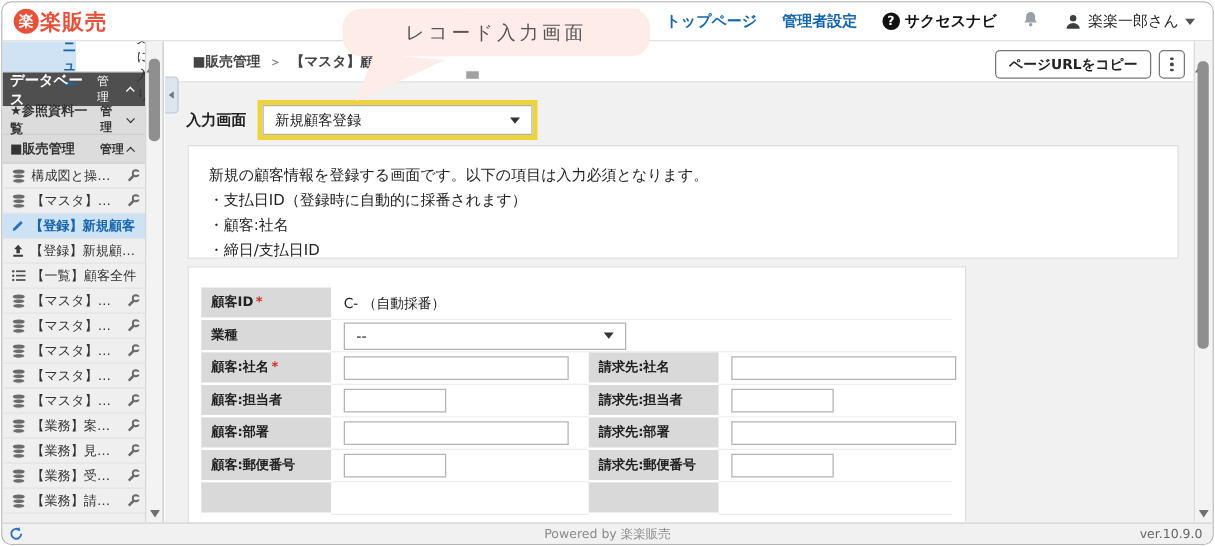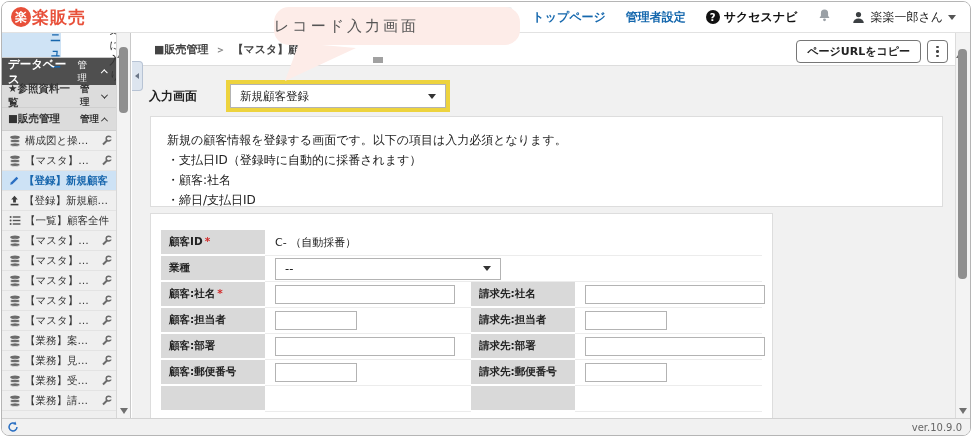--- a/index.html
+++ b/index.html
@@ -19,21 +19,21 @@
   .hdr-link { color:#1467ad; font-size:12px; font-weight:bold; cursor:pointer; }
   .navi { display:flex; align-items:center; gap:4px; font-size:12px; font-weight:bold; color:#111; }
   .q-icon { width:14px; height:14px; border-radius:50%; background:#111; color:#fff; font-size:10px;
             font-weight:bold; display:inline-flex; align-items:center; justify-content:center; }
   .user-box { display:flex; align-items:center; gap:5px; font-size:12px; color:#222; }
   .caret-down { width:0; height:0; border-left:4px solid transparent; border-right:4px solid transparent;
                 border-top:5px solid #555; }
 
   
   .tooltip { position:absolute; left:272px; top:5px; width:246px; height:38px; background:#fdece8;
-             border-radius:15px; display:flex; align-items:center; justify-content:flex-start;
+             border-radius:15px; display:flex; align-items:center; justify-content:center;
              font-size:15px; letter-spacing:3px; color:#555; z-index:60; }
   .tooltip-tail { position:absolute; left:0; top:0; z-index:59; pointer-events:none; }
 
   
   .sidebar { position:absolute; top:31px; left:0; width:114px; bottom:17px; background:#efefef; z-index:4; }
   .side-tabs { display:flex; height:25px; border-bottom:1px solid #c9c9c9; }
   .side-tab { flex:1; display:flex; align-items:center; justify-content:center; font-size:11px;
               background:#fff; color:#333; cursor:pointer;padding-left:48px; }
   .side-tab.active { background:#cfe3f5; color:#1766ad; font-weight:bold; }
   .db-header { height:27px; background:#4f4f4f; color:#fff; display:flex; align-items:center;
@@ -78,21 +78,21 @@
               color:#222; padding:3px 10px; cursor:pointer; font-family:inherit; }
   .btn-more { width:21px; border:1px solid #767676; border-radius:4px; background:#fff; cursor:pointer;
               display:flex; flex-direction:column; align-items:center; justify-content:center; gap:2px; }
   .btn-more i { width:2.5px; height:2.5px; border-radius:50%; background:#444; }
   .collapse-tab { position:absolute; left:0; top:28px; width:11px; height:30px; background:#dde5ef;
                   border:1px solid #b7c3d4; border-left:none; border-radius:0 4px 4px 0;
                   display:flex; align-items:center; justify-content:center; cursor:pointer; }
   .collapse-tab i { width:0; height:0; border-top:3px solid transparent; border-bottom:3px solid transparent;
                     border-right:4px solid #6a7687; }
 
-  .input-screen { position:absolute; left:17px; top:46px; height:34px; display:flex; align-items:center;gap:20px; }
+  .input-screen { position:absolute; left:17px; top:46px; height:34px; display:flex; align-items:center; }
   .input-screen .lbl { font-size:12px; font-weight:bold; color:#222; margin-right:9px; }
   .yellow-wrap { border:4px solid #edd33e; background:#7f1d1d; }
   .sel { height:24px; border:1px solid #b3b3b3; background:#fff; display:flex; align-items:center;
          padding:0 9px; font-size:11.5px; color:#222; cursor:pointer; }
   .sel .caret-down { margin-left:auto; border-top-color:#333; }
   .sel.screen-sel { width:216px; }
   .sel.industry-sel { width:226px; height:22px; }
 
   .desc-box { position:absolute; left:18px; top:83px; width:793px; height:91px; background:#fff;
               border:1px solid #ddd; padding:13px 16px; font-size:12px; color:#222; line-height:20px; }
@@ -449,20 +449,21 @@
     <i class="arr-down"></i>
   </div>
 
   <div class="footer">
     <span class="refresh">
       <svg width="12" height="12" viewBox="0 0 13 13">
           <path d="M10.8 6.5 a4.3 4.3 0 1 1 -1.3 -3.1" fill="none" stroke="#2a6fc2" stroke-width="1.6"></path>
           <path d="M9.1 0.6 l1 3.4 -3.4 -0.5 Z" fill="#2a6fc2"></path>
         </svg>
     </span>
+    <span class="powered">Powered by 楽楽販売</span>
     <span class="version">ver.10.9.0</span>
   </div>
 
   <svg class="tooltip-tail" width="970" height="435" viewBox="0 0 970 435" style="pointer-events:none;">
     <polygon points="283,79 297,41 354,46" fill="#fdece8"></polygon>
   </svg>
   <div class="tooltip">
     <span>レコード入力画面</span>
   </div>
 

